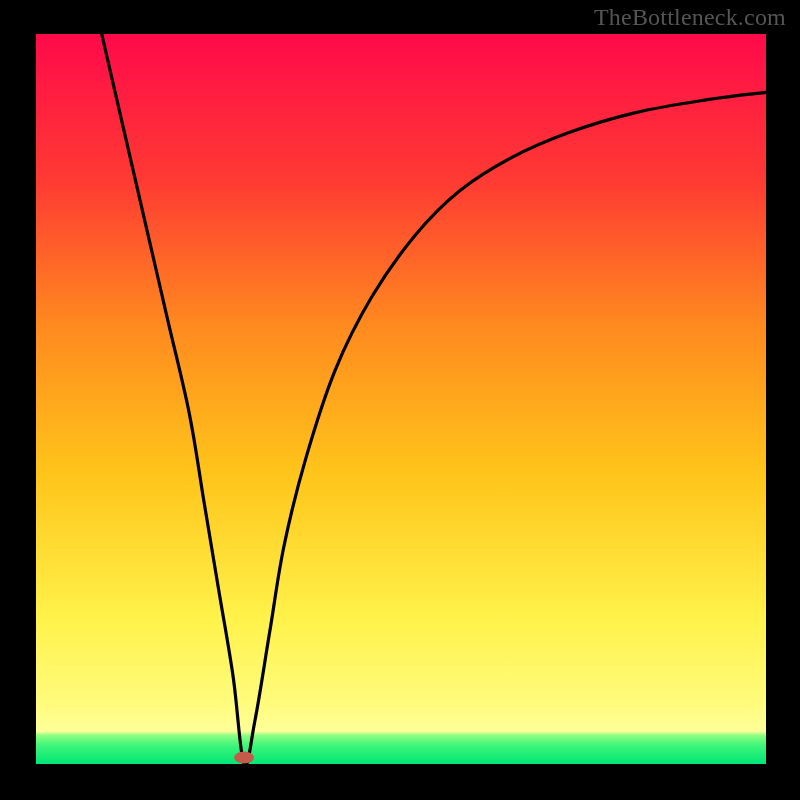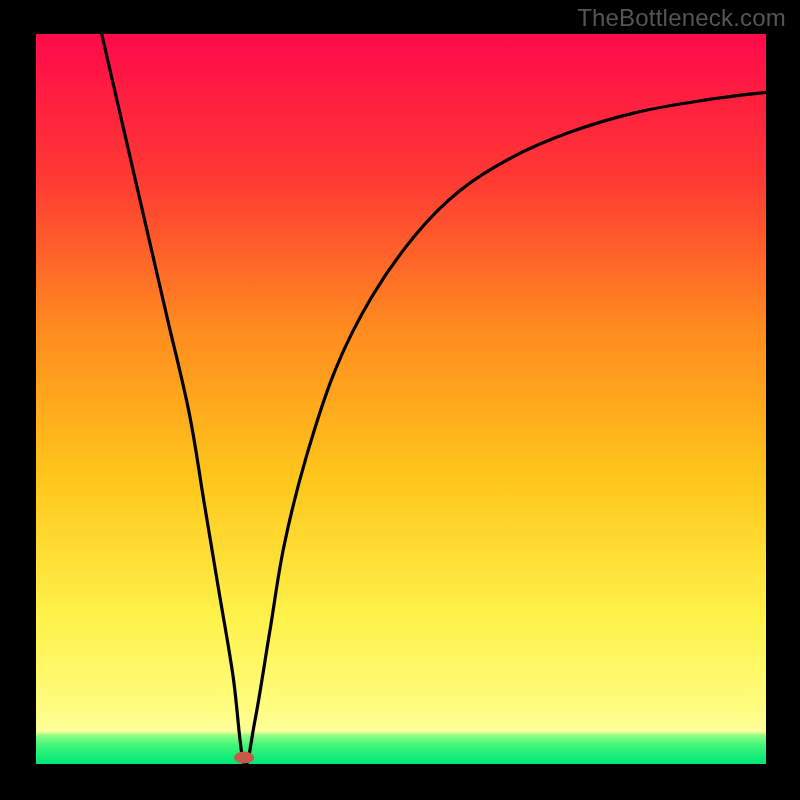--- a/index.html
+++ b/index.html
@@ -9,20 +9,21 @@
     height: 800px;
     background: #000;
     overflow: hidden;
     font-family: Arial, Helvetica, sans-serif;
   }
   .frame {
     position: relative;
     width: 800px;
     height: 800px;
     background: #000;
+    font-family: Liberation Serif, serif;
   }
   .watermark {
     position: absolute;
     top: 4px;
     right: 14px;
     color: #555;
     font-size: 24px;
     font-weight: 500;
     letter-spacing: 0.2px;
     z-index: 10;

